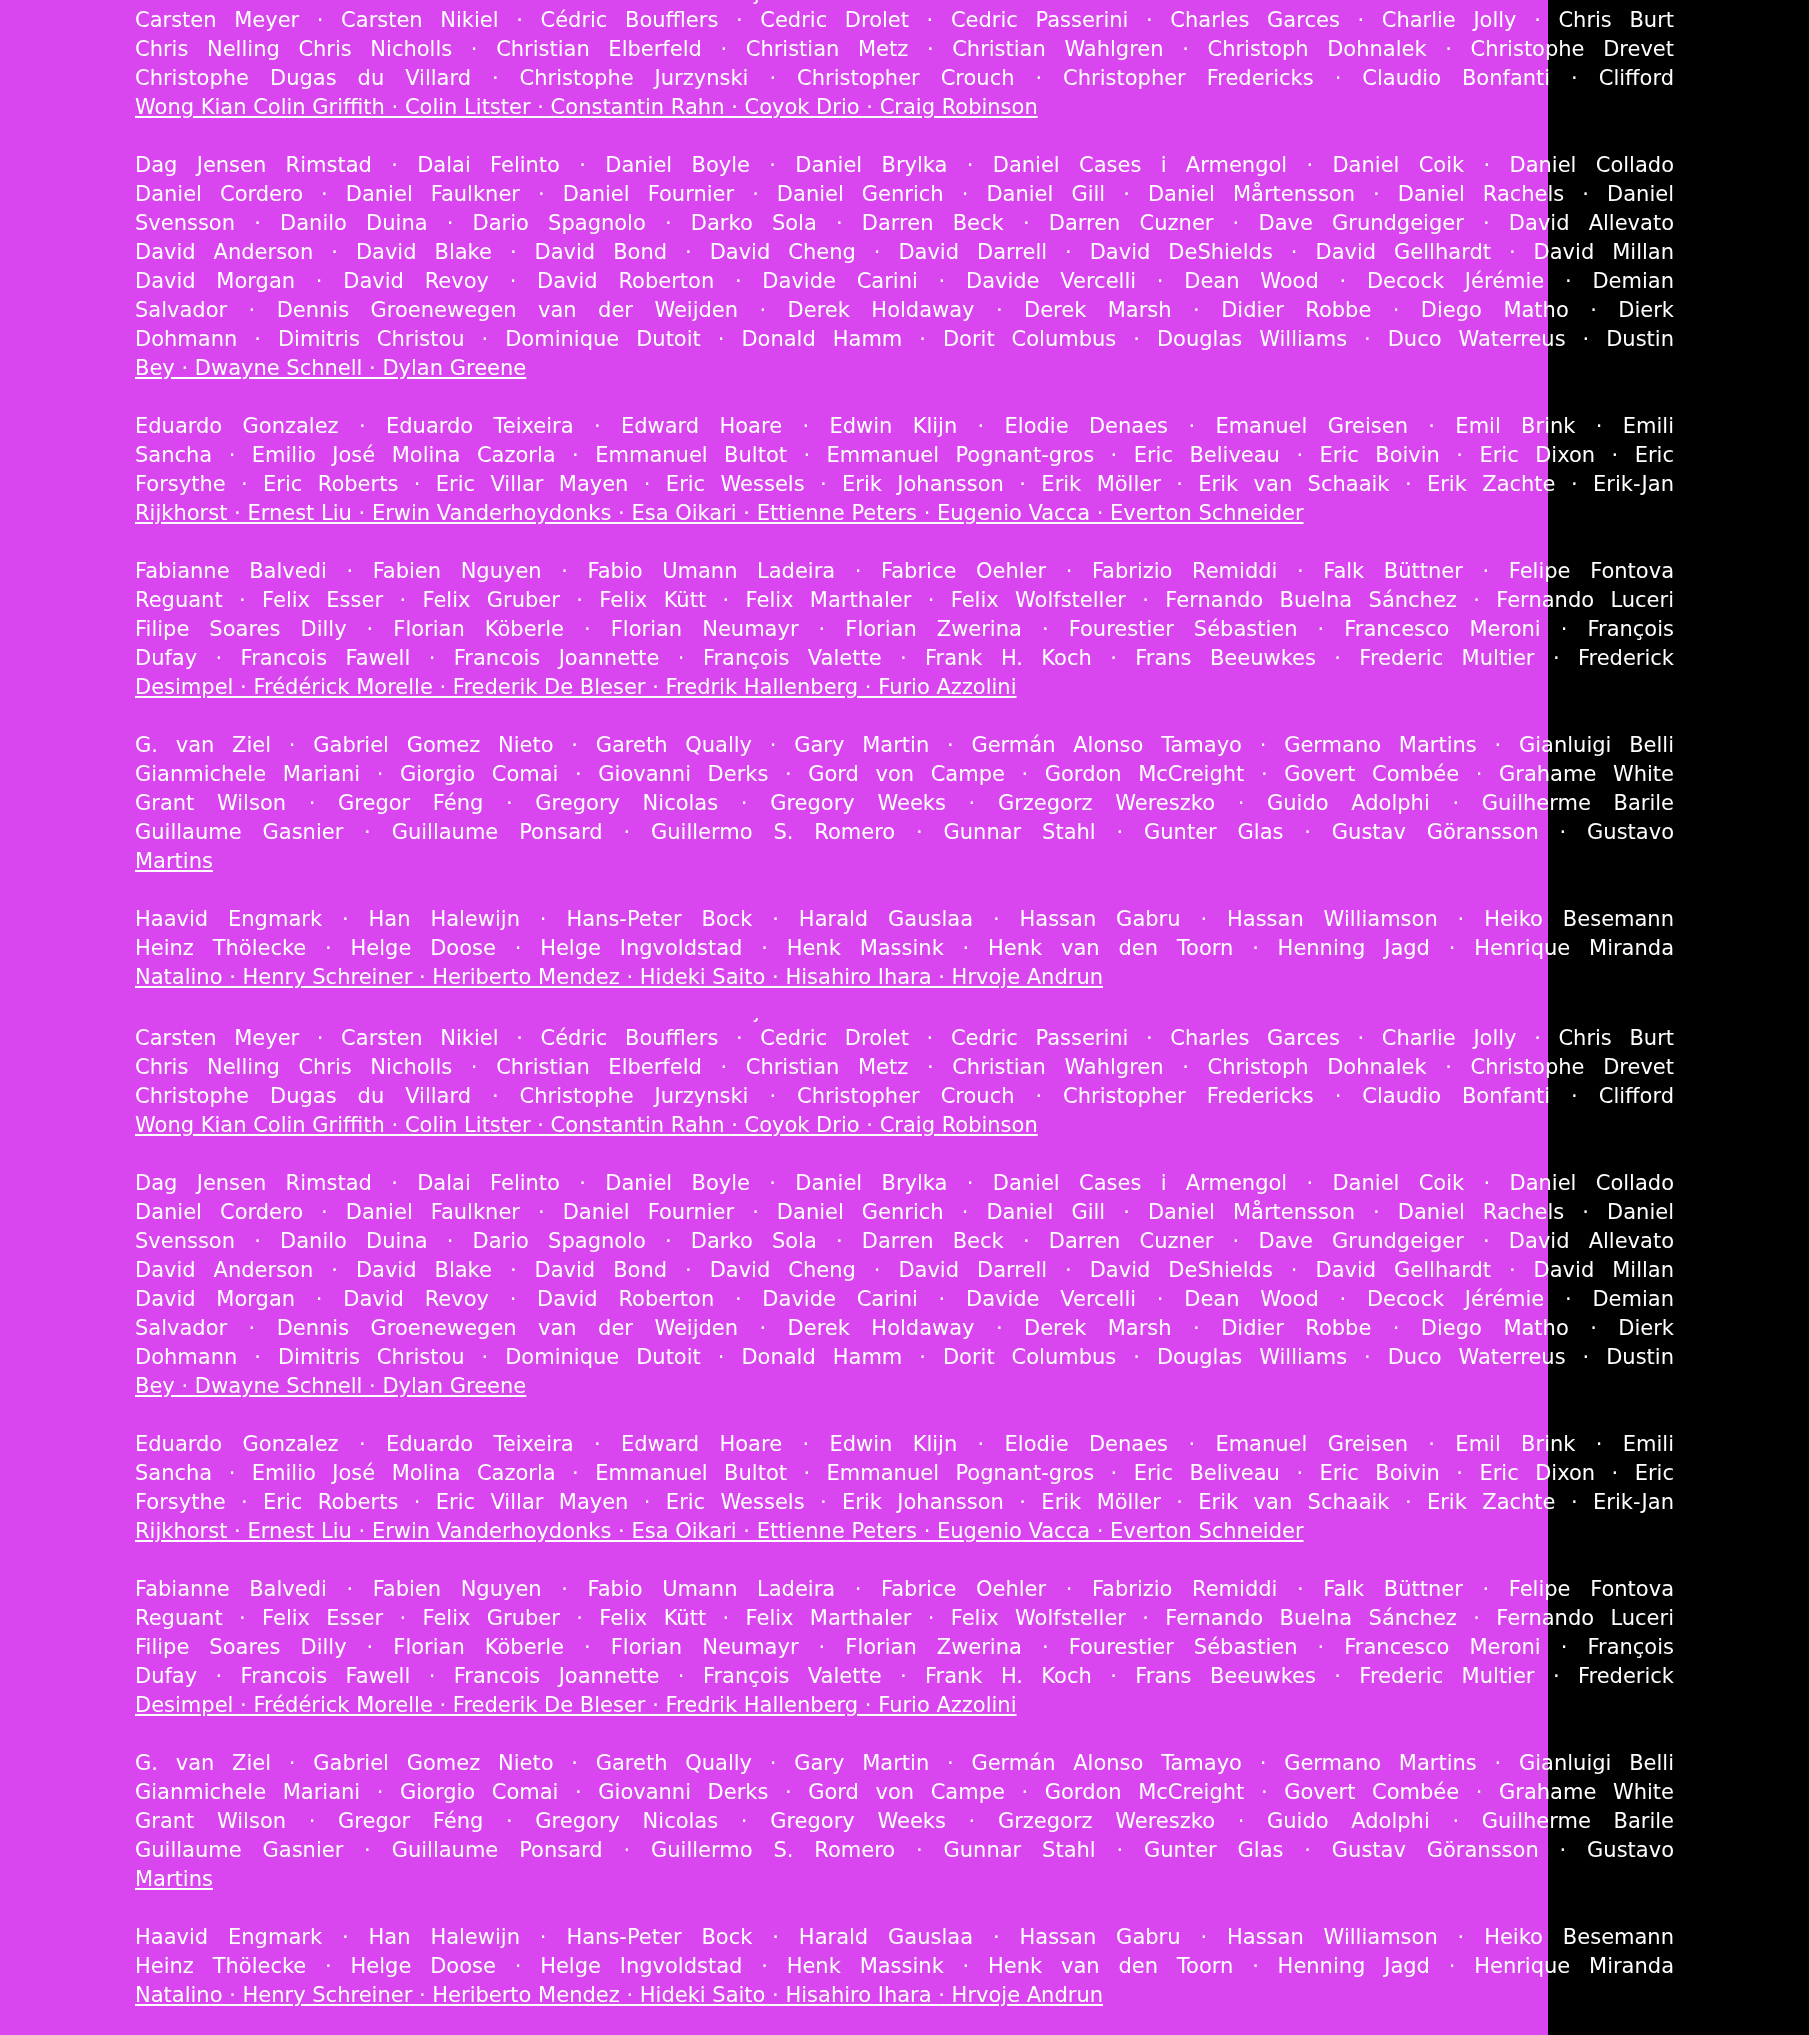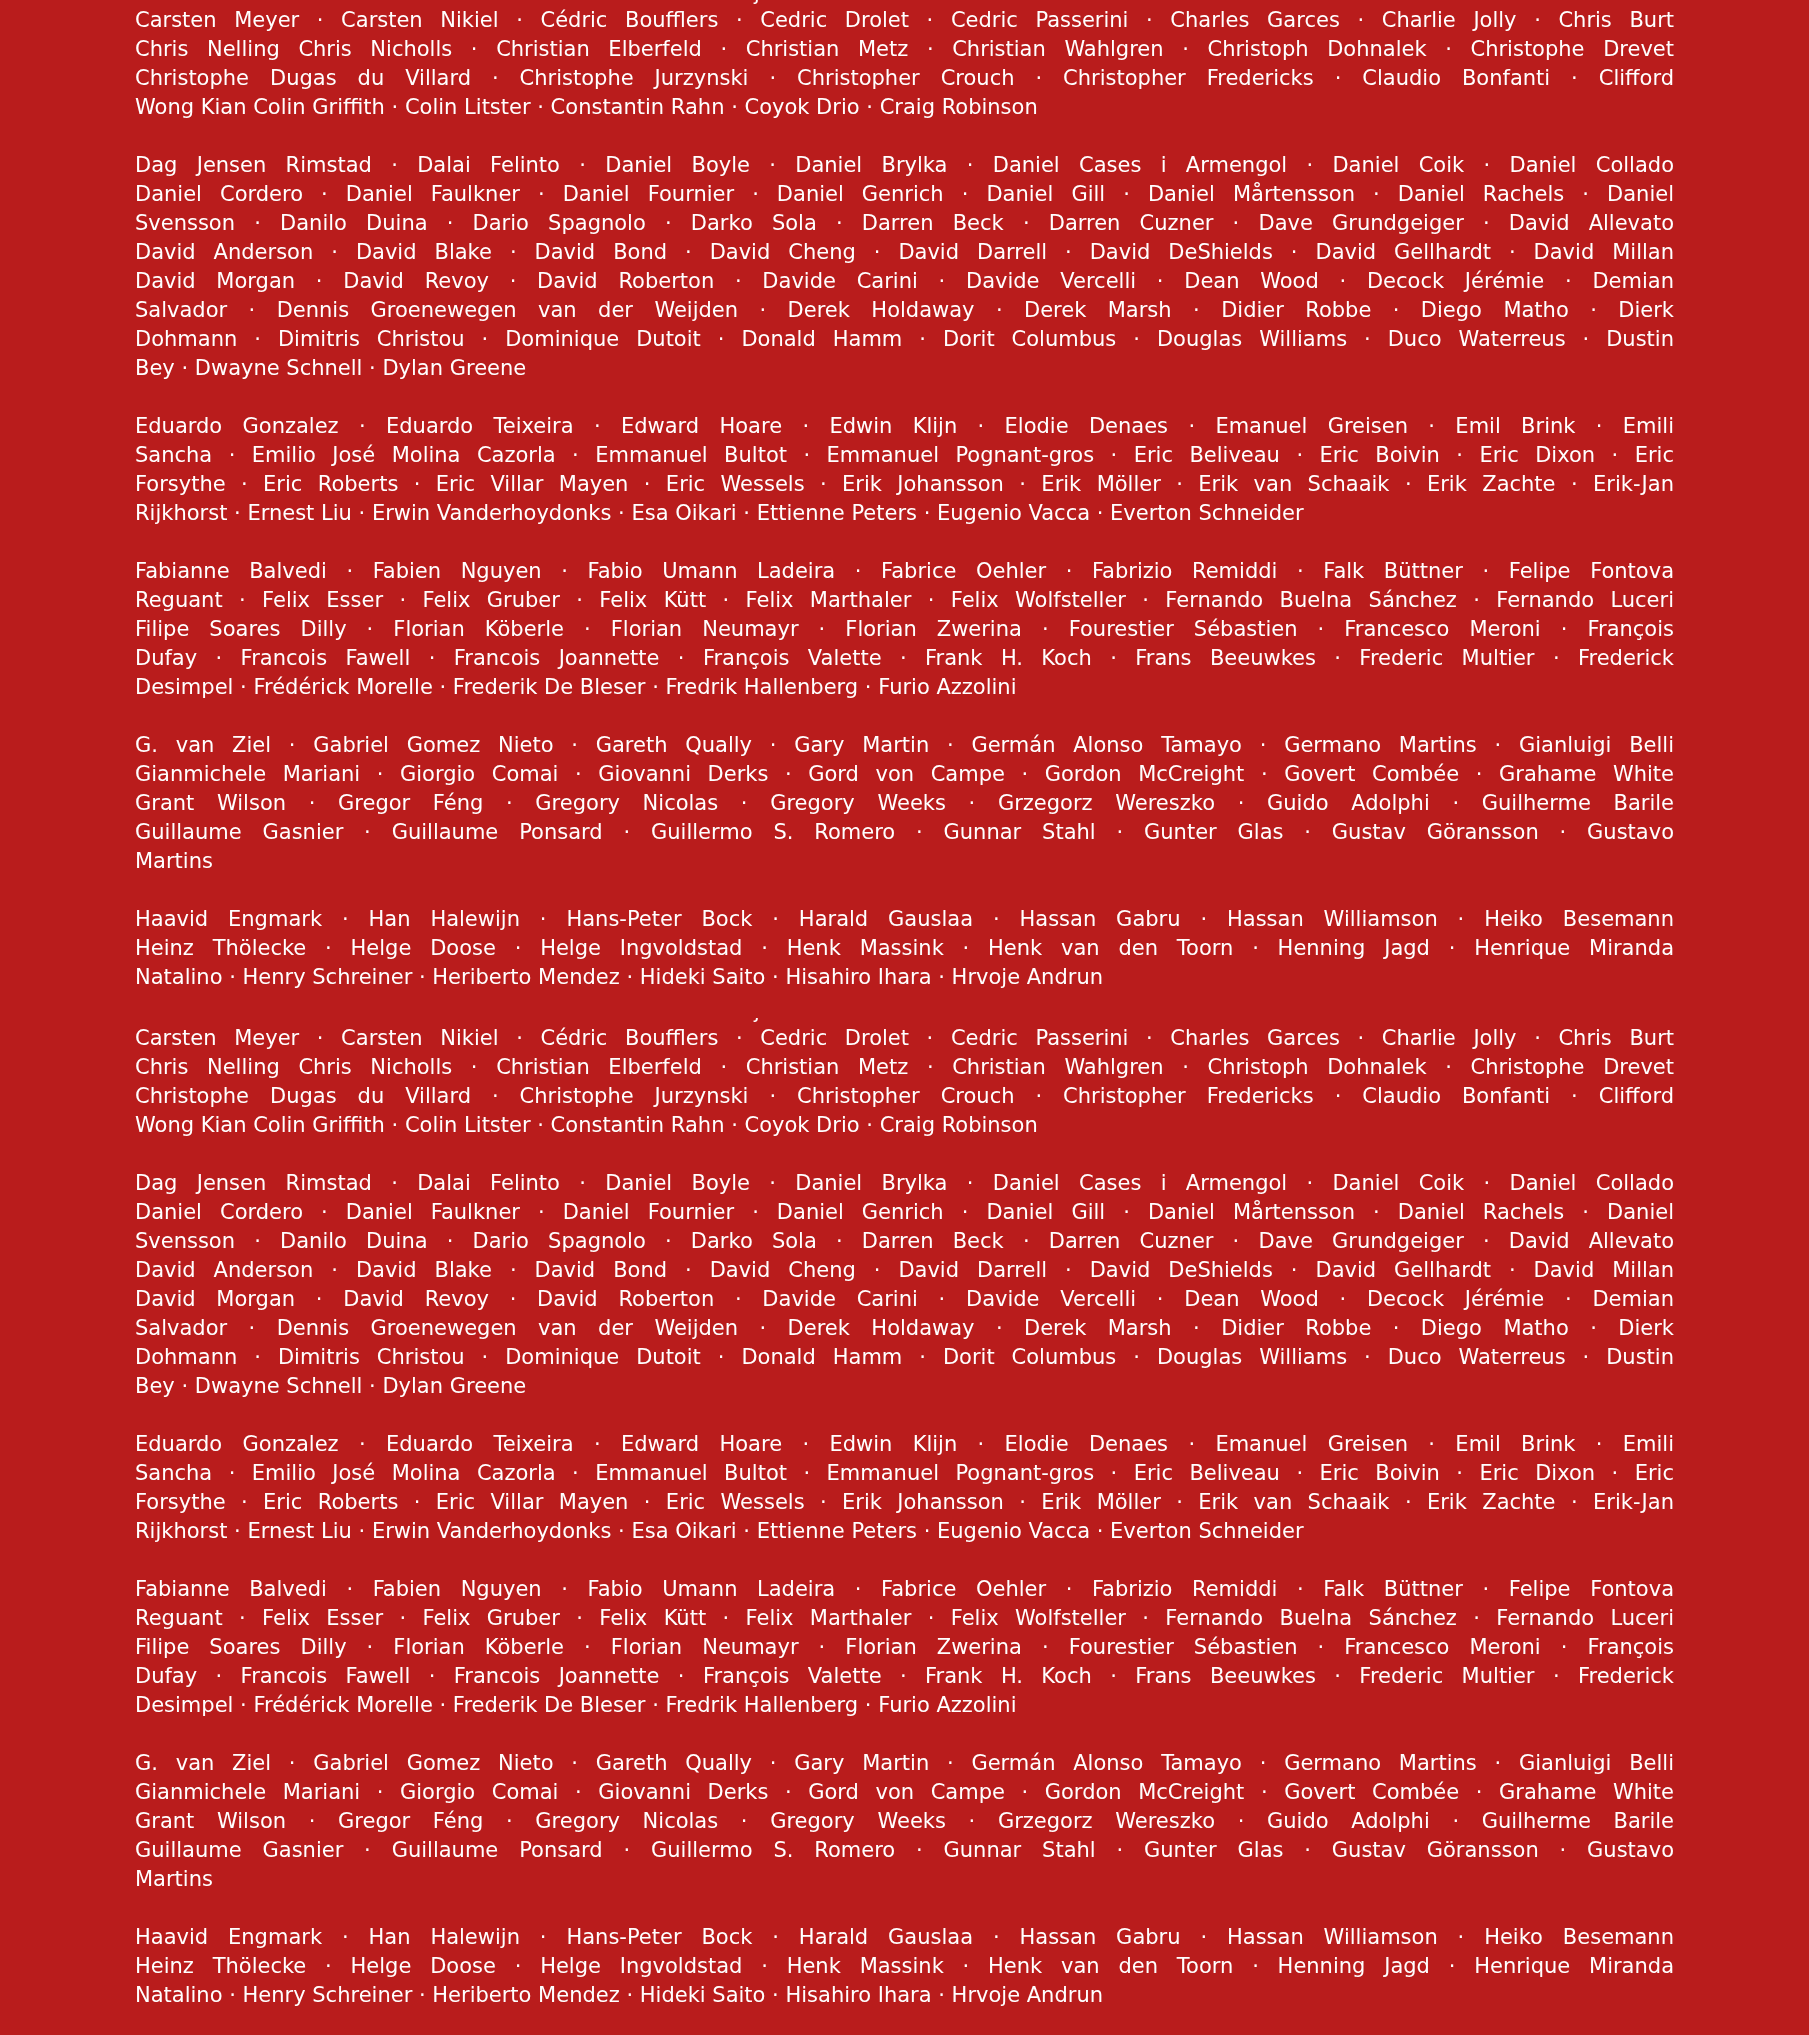--- a/index.html
+++ b/index.html
@@ -7,23 +7,23 @@
     padding: 0;
     background: #000000;
   }
   body {
     width: 1809px;
     height: 2035px;
     overflow: hidden;
     font-family: "DejaVu Sans", sans-serif;
   }
   .credits-page {
-    width: 1809px;
+    width: 1548px;
     height: 2035px;
-    background: #b91c1c;
+    background: #d946ef;
   }
   .credits-block {
     position: relative;
     width: 1809px;
     height: 1018px;
     overflow: hidden;
   }
   .credits-column {
     position: absolute;
     left: 135px;
@@ -37,20 +37,21 @@
   .credits-paragraph {
     margin: 0 0 29px 0;
   }
   .credits-line {
     text-align: justify;
     text-align-last: justify;
     white-space: normal;
   }
   .credits-line.last {
     text-align-last: left;
+    text-decoration: underline;
   }
   
   .line-fragment {
     position: absolute;
     left: 754px;
     top: -21px;
     color: #ffffff;
     font-size: 21px;
     line-height: 29px;
   }

